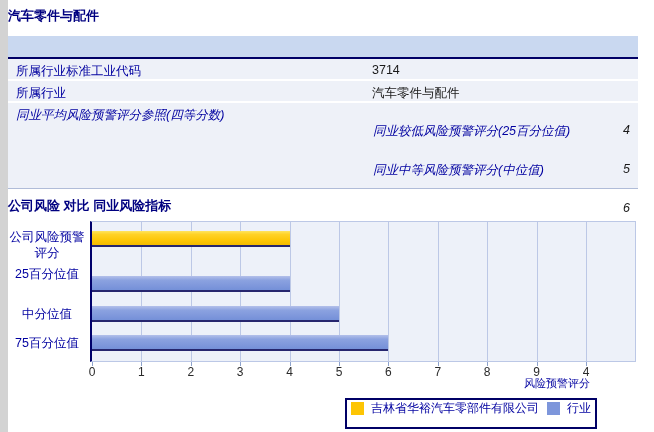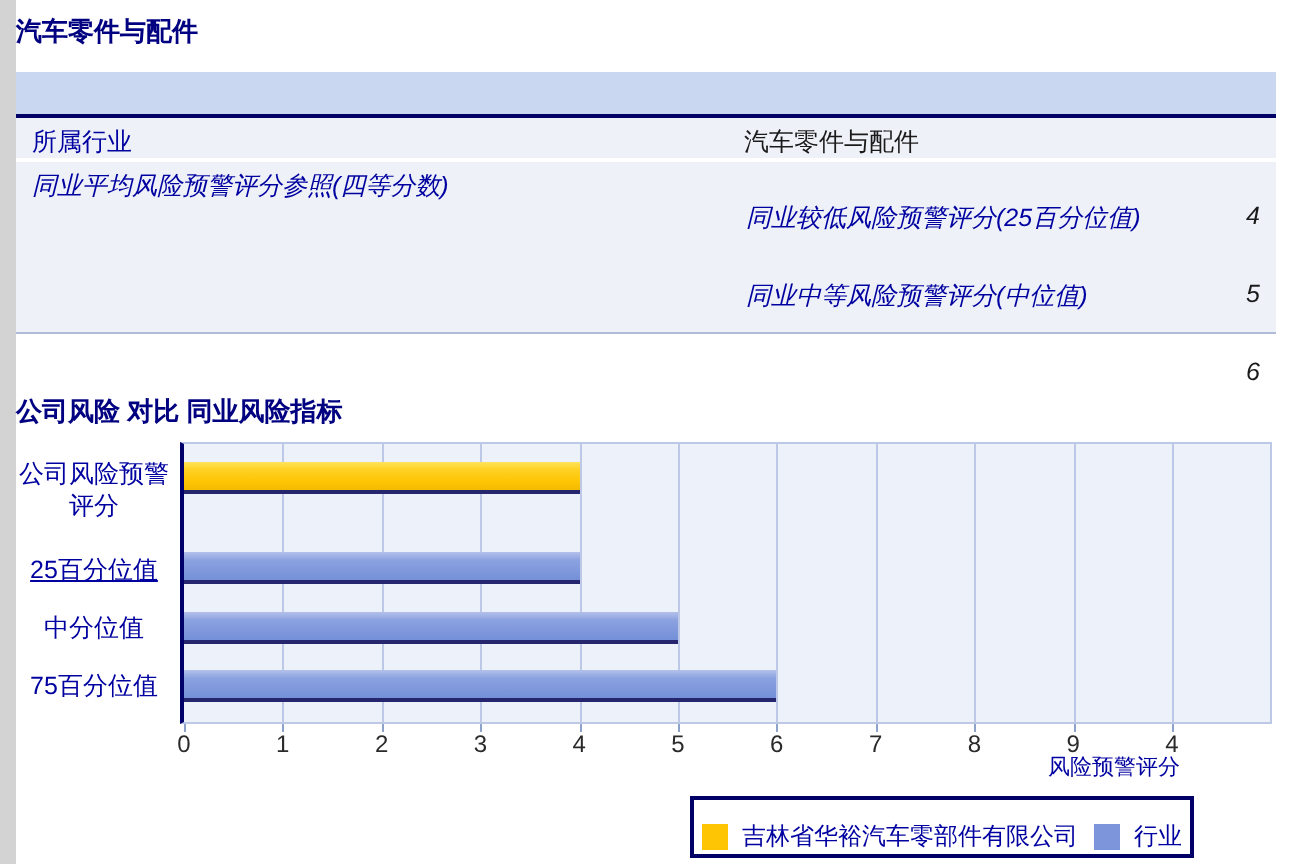--- a/index.html
+++ b/index.html
@@ -86,36 +86,40 @@
     position: absolute; top: 365px; transform: translateX(-50%);
     font-size: 12px; color: #2a2a2a;
   }
   .axis-title {
     position: absolute; right: 64px; top: 376px;
     font-size: 11px; color: #0000a0; white-space: nowrap;
   }
   .legend {
     position: absolute; left: 345px; top: 398px; width: 252px; height: 31px;
     background: #ffffff; border: 2px solid #000066;
-    display: flex; align-items: flex-end; justify-content: center; gap: 8px;
+    display: flex; align-items: flex-start; justify-content: center; gap: 8px;
   }
   .legend-item { display: flex; align-items: center; gap: 7px; }
   .swatch { width: 13px; height: 13px; flex: 0 0 auto; }
   .legend-label { font-size: 12px; color: #0000a0; white-space: nowrap; }
 </style>
 </head>
 <body>
 
 <div class="left-strip"></div>
 
 <div id="title-industry" class="section-title">汽车零件与配件</div>
 
 <div class="header-band"></div>
 
 <div class="table">
+  <div class="trow simple">
+    <span class="trow-label">所属行业标准工业代码</span>
+    <span class="trow-value">3714</span>
+  </div>
   <div class="trow simple">
     <span class="trow-label">所属行业</span>
     <span class="trow-value">汽车零件与配件</span>
   </div>
   <div class="trow peer">
     <span class="trow-label">同业平均风险预警评分参照(四等分数)</span>
     <div class="peer-items">
       <div class="peer-item">
         <span class="peer-item-label">同业较低风险预警评分(25百分位值)</span>
         <span class="peer-item-value">4</span>
@@ -158,21 +162,21 @@
       <div class="swatch" style="background: rgb(253, 197, 4);"></div>
       <div class="legend-label">吉林省华裕汽车零部件有限公司</div>
     </div>
     <div class="legend-item">
       <div class="swatch" style="background: rgb(125, 150, 219);"></div>
       <div class="legend-label">行业</div>
     </div>
   </div>
 
 <div class="cat-label" style="top: 229px;">公司风险预警评分</div>
-<div class="cat-label" style="top: 277px; text-decoration: underline;">25百分位值</div>
+<div class="cat-label" style="top: 266px;">25百分位值</div>
 <div class="cat-label" style="top: 306px;">中分位值</div>
 <div class="cat-label" style="top: 335px;">75百分位值</div>
 <div class="tick-mark" style="left: 92px;"></div>
 <div class="tick-label" style="left: 92px;">0</div>
 <div class="tick-mark" style="left: 141.4px;"></div>
 <div class="tick-label" style="left: 141.4px;">1</div>
 <div class="tick-mark" style="left: 190.8px;"></div>
 <div class="tick-label" style="left: 190.8px;">2</div>
 <div class="tick-mark" style="left: 240.2px;"></div>
 <div class="tick-label" style="left: 240.2px;">3</div>

